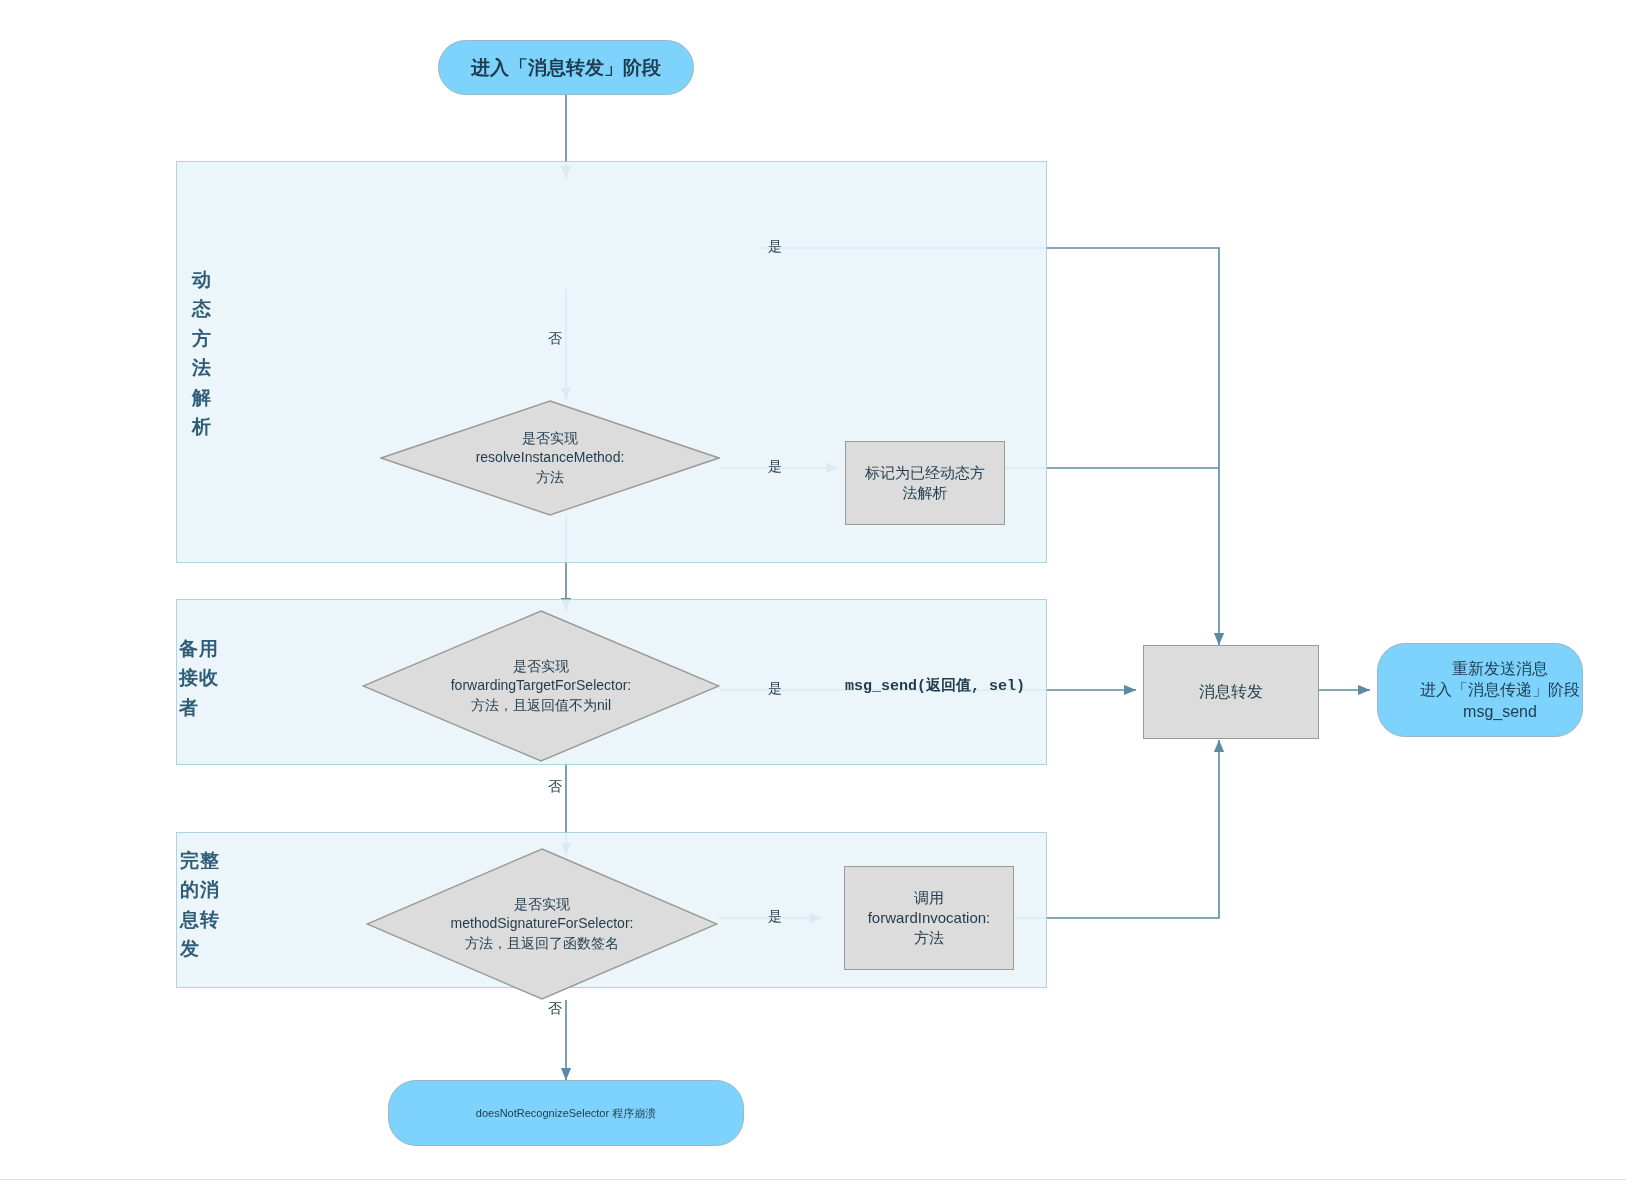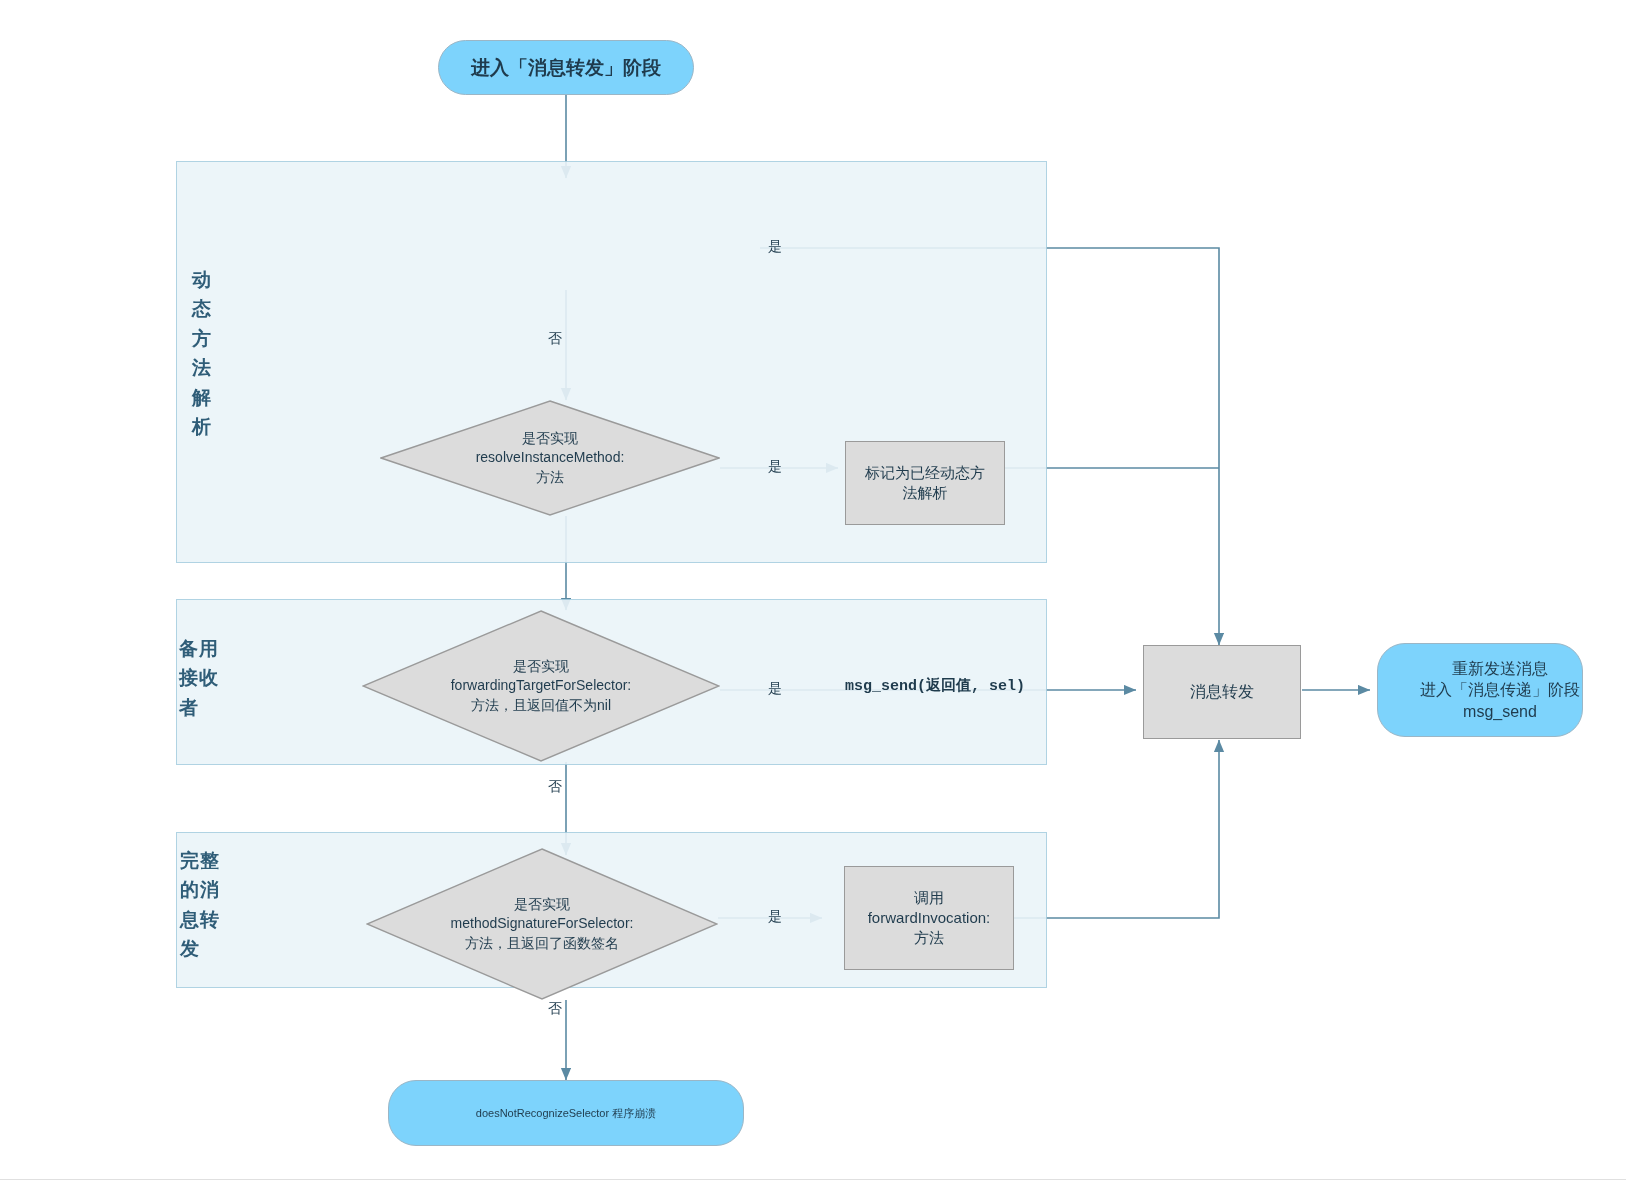--- a/index.html
+++ b/index.html
@@ -216,21 +216,21 @@
   </div>
 
   <div class="node rect" style="left:830px; top:866px; width:170px; height:104px;margin-left:14px;">
     <div>
       <div>调用</div>
       <div>forwardInvocation:</div>
       <div>方法</div>
     </div>
   </div>
 
-  <div class="node rect" style="left:1143px; top:645px; width:158px; height:94px; font-size:16px;">
+  <div class="node rect" style="left:1143px; top:645px; width:176px; height:94px; font-size:16px;">
     <span>消息转发</span>
   </div>
 
   <div class="node stadium end" style="left:1377px; top:643px; width:206px; height:94px;padding-left:40px;">
     <div>
       <div>重新发送消息</div>
       <div>进入「消息传递」阶段</div>
       <div>msg_send</div>
     </div>
   </div>

